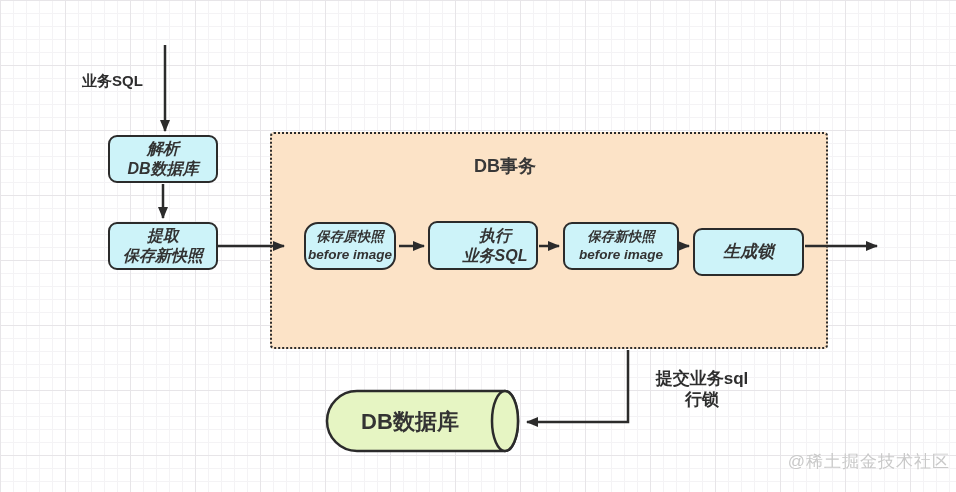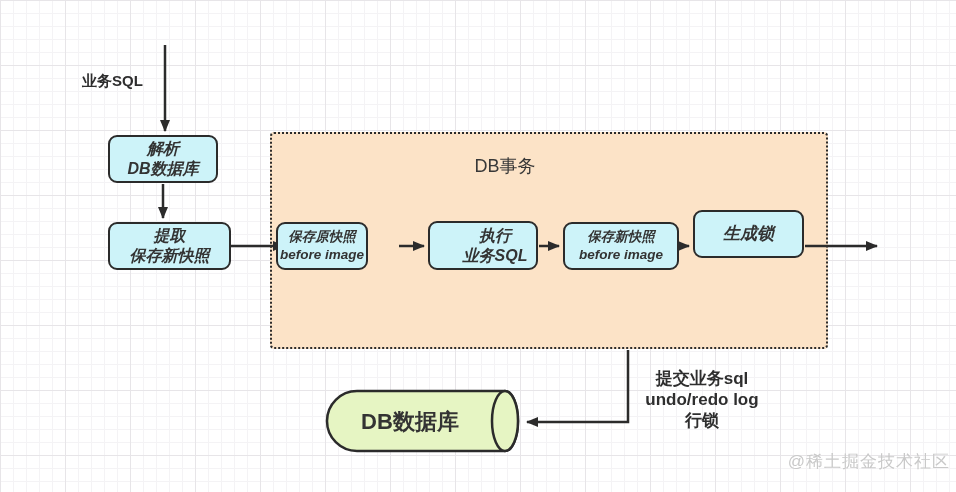--- a/index.html
+++ b/index.html
@@ -21,36 +21,36 @@
     position:absolute;
     background:#cdf3f9;
     border:2.5px solid #2b2b2b;
     border-radius:9px;
     box-sizing:border-box;
     display:flex;flex-direction:column;align-items:center;justify-content:center;
     color:#333333;font-weight:bold;text-align:center;
   }
   .node .ln{display:block;font-style:italic;}
   #node-parse   {left:108px;top:135px;width:110px;height:48px;font-size:16px;line-height:20px;}
-  #node-extract {left:108px;top:222px;width:123px;height:48px;font-size:16px;line-height:20px;}
-  #node-save-original{left:276px;top:222px;width:92px;height:48px;font-size:13.5px;line-height:18px;}
+  #node-extract {left:108px;top:222px;width:110px;height:48px;font-size:16px;line-height:20px;}
+  #node-save-original{left:304px;top:222px;width:92px;height:48px;font-size:13.5px;line-height:18px;border-radius:14px;}
   #node-execute {left:428px;top:221px;width:110px;height:49px;font-size:16px;line-height:20px;padding-left:24px;}
   #node-save-new{left:563px;top:222px;width:116px;height:48px;font-size:13.5px;line-height:18px;}
-  #node-gen-lock{left:693px;top:210px;width:111px;height:48px;font-size:17px;line-height:20px;}
+  #node-gen-lock{left:693px;top:228px;width:111px;height:48px;font-size:17px;line-height:20px;}
   #tx-container{
     left:270px;top:132px;width:558px;height:217px;
     background:#fce3c7;
     border:2.5px dotted #2b2b2b;
     border-radius:4px;
     box-sizing:border-box;
   }
   #tx-title{
     left:445px;top:154px;width:120px;
     text-align:center;
-    font-size:18px;font-weight:normal;color:#383838;
+    font-size:18px;font-weight:bold;color:#383838;
   }
   #phase-label{
     left:98px;top:16px;width:125px;text-align:center;
     font-size:20px;font-weight:bold;color:#e61e4d;
   }
   #input-label{
     left:82px;top:72px;
     font-size:15px;font-weight:bold;color:#2e2e2e;
   }
   #commit-note{
@@ -127,19 +127,18 @@
   </div>
 
   <div class="node" id="node-gen-lock">
     <span class="ln">生成锁</span>
   </div>
 
   <div class="abs" id="db-label">DB数据库</div>
 
   <div class="abs" id="commit-note">
     <div>提交业务sql</div>
-    <div>undo/redo log</div>
     <div>行锁</div>
   </div>
 
   <div class="abs" id="watermark">@稀土掘金技术社区</div>
 
 </div>
 
 </body></html>

